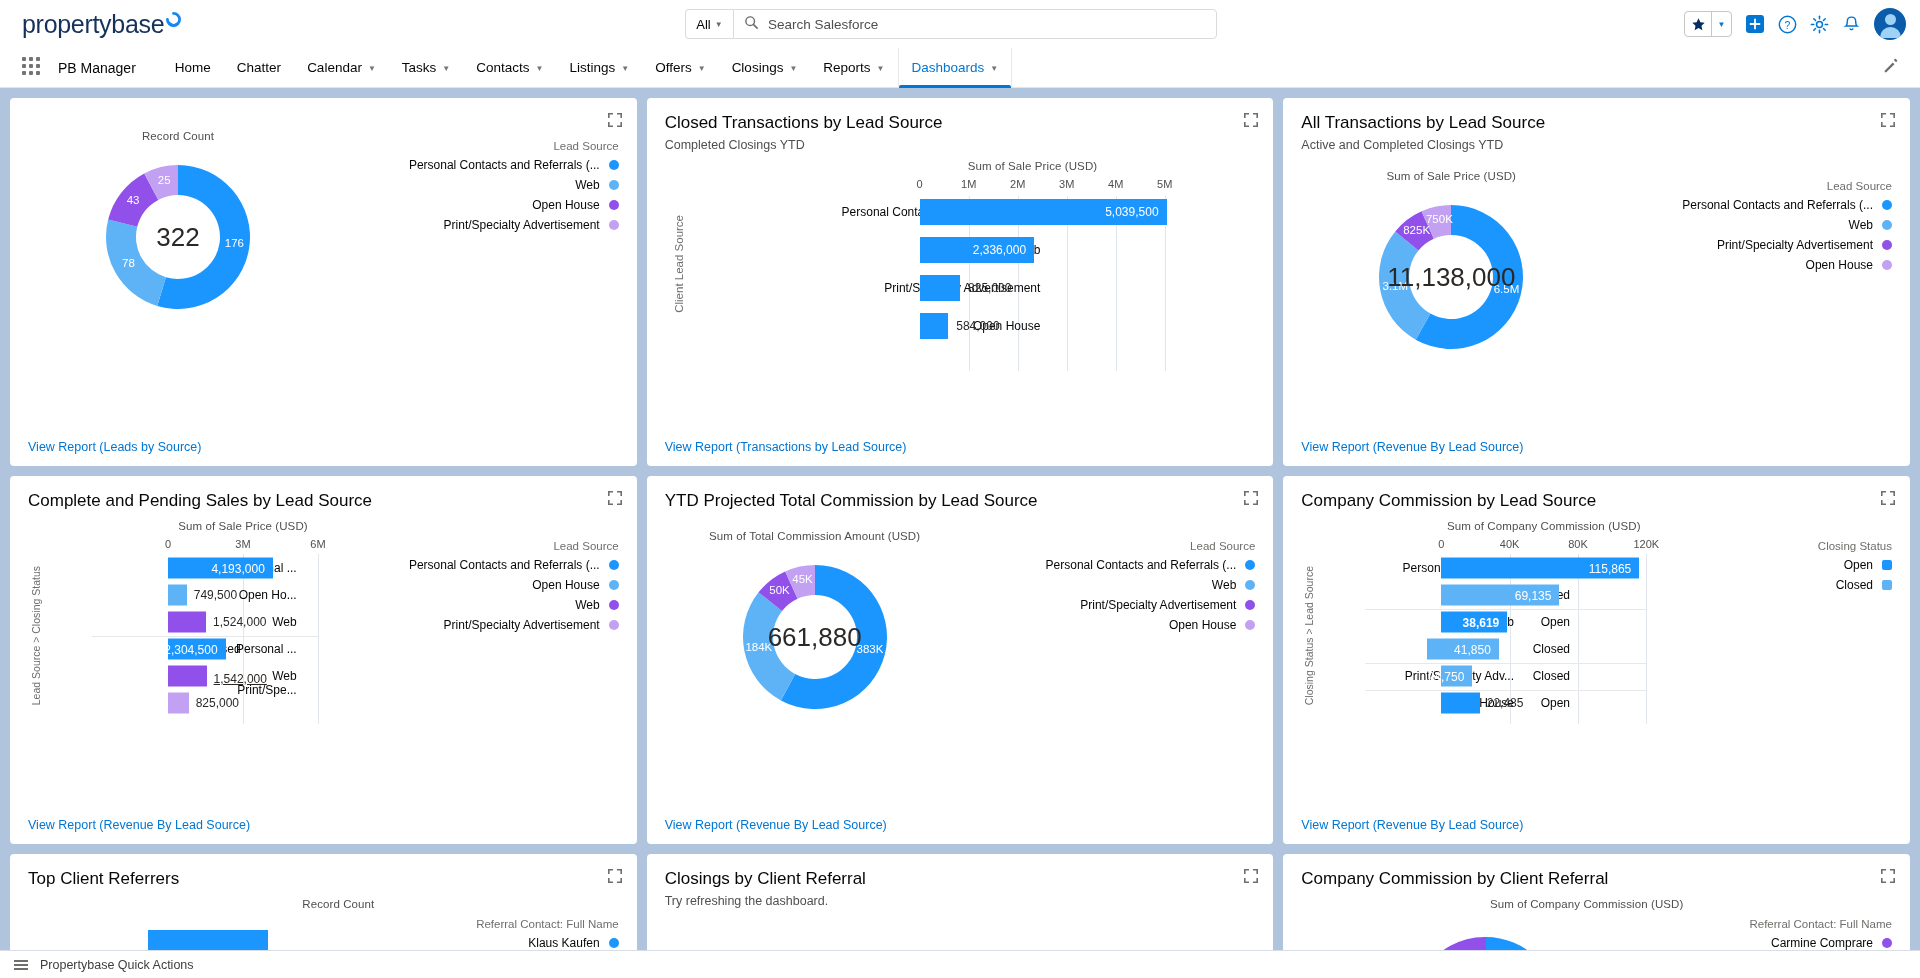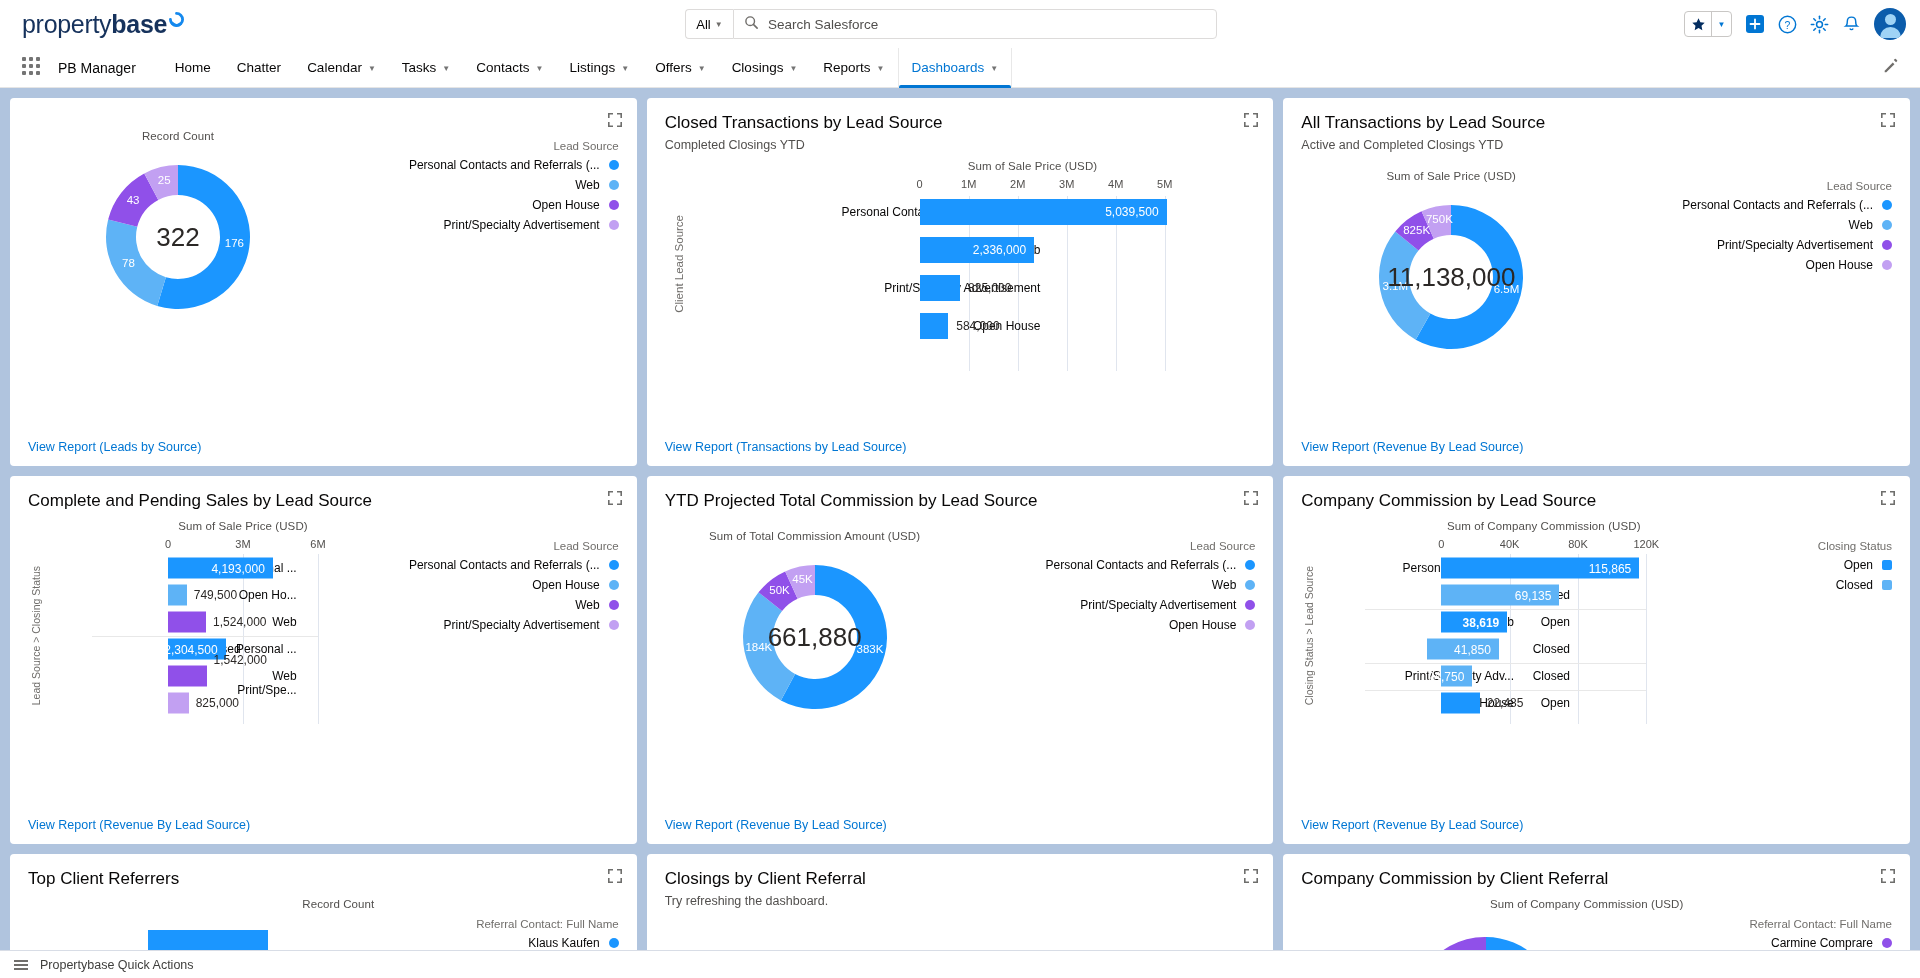--- a/index.html
+++ b/index.html
@@ -10,21 +10,21 @@
     overflow: hidden;
   }
   
   .global-header {
     height: 48px; background: #fff;
     display: flex; align-items: center;
     position: relative;
   }
   .logo-wrap { display:flex; align-items:flex-start; padding-left:22px; }
   .logo-text { font-size: 25px; color: #16325c; letter-spacing: -0.3px; }
-  .logo-text .b { font-weight: 700; }
+  .logo-text .b { font-weight: 400; }
   .logo-mark {
     width: 15px; height: 15px; margin-left: 2px; margin-top: 2px;
     position: relative;
   }
   .logo-mark svg { display:block; }
   .search-area {
     position: absolute; left: 685px; top: 9px;
     display: flex; 
     width: 532px; height: 30px;
   }
@@ -491,21 +491,21 @@
         <div class="bar" style="left: 140px; top: 102px; width: 38.1px; height: 21px; background: rgb(144, 80, 233);"></div>
         <span class="bar-val-out" style="left: 185.1px; top: 102px;">1,524,000</span>
         <div class="group-sep" style="left: 64px; width: 226px; top: 116px;"></div>
         <div class="bar-cat" style="right: 378px; top: 129px; width: 130px;">Closed</div>
         <div class="bar-cat" style="right: 322px; top: 129px; width: 62px;">Personal ...</div>
         <div class="bar" style="left: 140px; top: 129px; width: 57.6125px; height: 21px; background: rgb(27, 150, 255);">
           <span class="bar-val-in">2,304,500</span>
         </div>
         <div class="bar-cat" style="right: 322px; top: 156px; width: 62px;">Web</div>
         <div class="bar" style="left: 140px; top: 156px; width: 38.55px; height: 21px; background: rgb(144, 80, 233);"></div>
-        <span class="bar-val-out" style="left: 185.55px; top: 140px;">1,542,000</span>
+        <span class="bar-val-out" style="left: 185.55px; top: 159px; text-decoration: underline;">1,542,000</span>
         <div class="bar-cat" style="right: 322px; top: 170px; width: 62px;">Print/Spe...</div>
         <div class="bar" style="left: 140px; top: 183px; width: 20.625px; height: 21px; background: rgb(194, 160, 242);"></div>
         <span class="bar-val-out" style="left: 167.625px; top: 183px;">825,000</span>
         <div class="legend-box narrow" style="width: 170px;">
           <div class="legend-title">Lead Source</div>
           <div class="legend-row">
             <span>Personal Contacts and Referrals (...</span>
             <span class="legend-dot" style="background: rgb(27, 150, 255);"></span>
           </div>
           <div class="legend-row">

